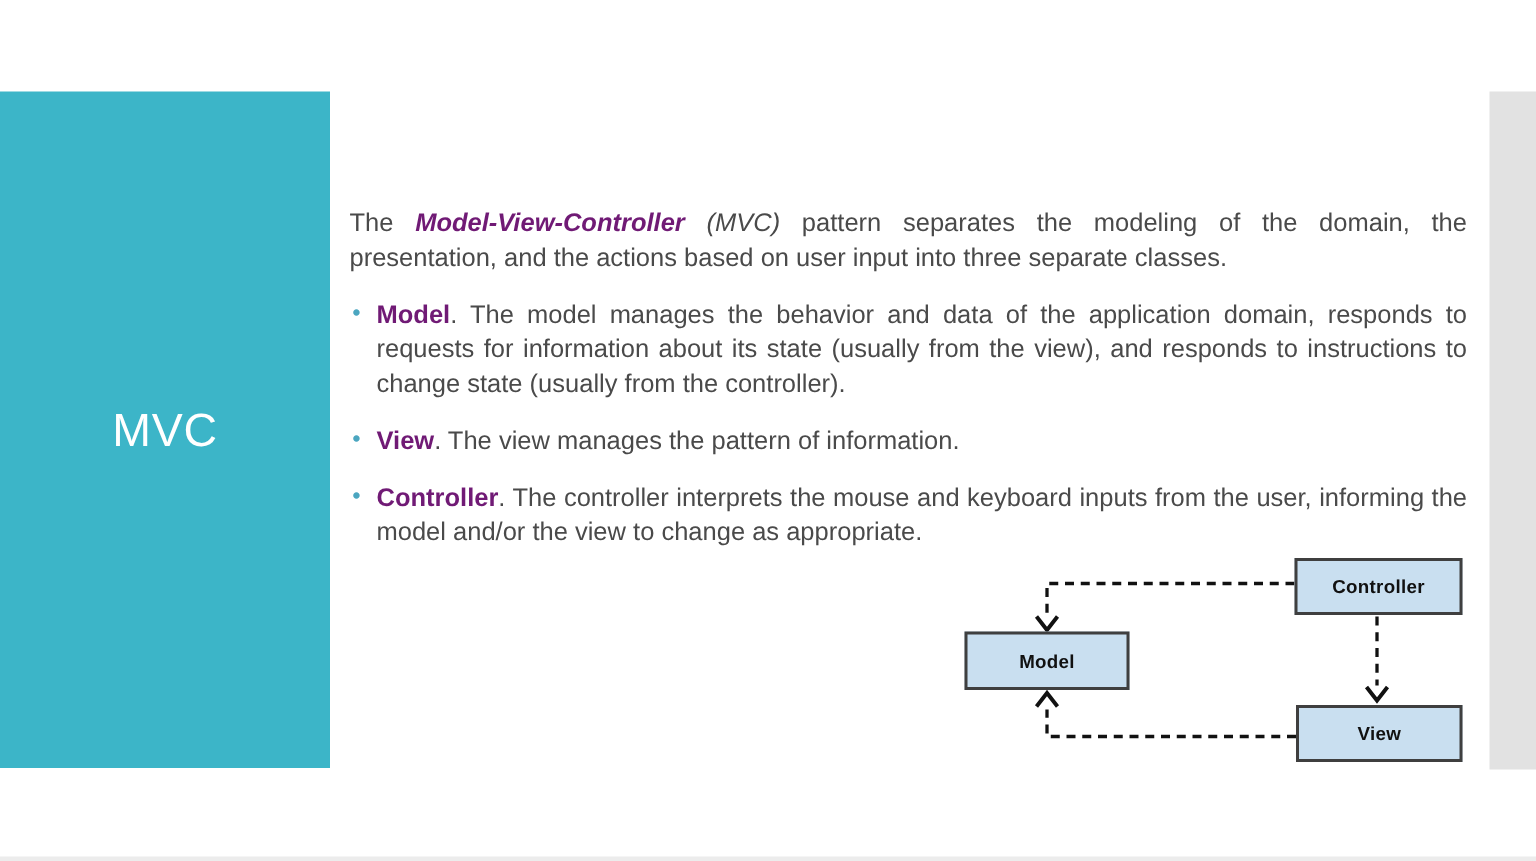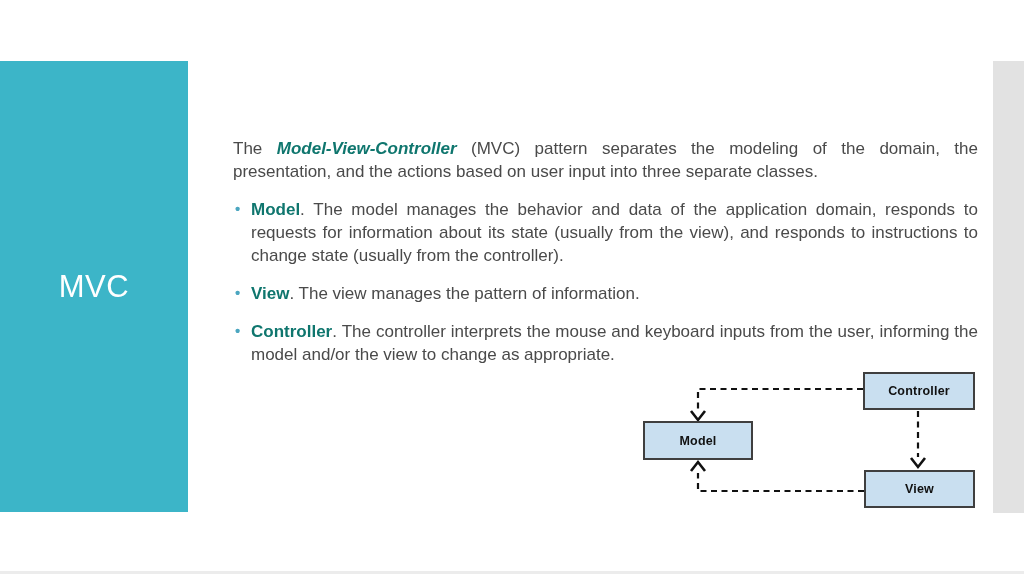--- a/index.html
+++ b/index.html
@@ -7,21 +7,21 @@
   .canvas {
     position: relative;
     width: 1024px; height: 574px;
     background: #ffffff;
     overflow: hidden;
   }
   
   .sidebar {
     position: absolute;
     left: 0; top: 61px;
-    width: 188px; height: 451px;
+    width: 220px; height: 451px;
     background: #3cb5c8;
     display: flex; align-items: center; justify-content: center;
   }
   .slide-title {
     color: #ffffff;
     font-size: 31px;
     font-weight: 300;
     letter-spacing: 0.5px;
   }
   
@@ -42,23 +42,23 @@
   .content {
     position: absolute;
     left: 233px; top: 137px;
     width: 745px;
     color: #4a4a4a;
     font-size: 17px;
     line-height: 23px;
     text-align: justify;
   }
   .content .block { margin: 0 0 15px 0; }
-  .content b, .content .bi { color: #0f766e; }
+  .content b, .content .bi { color: #701a75; }
   .bi { font-weight: bold; font-style: italic; }
-  .it { }
+  .it { font-style: italic; }
   .item { position: relative; padding-left: 18px; }
   .bullet-dot {
     position: absolute; left: 2px; top: -1px;
     color: #4ba6c0; font-size: 15px;
     font-weight: bold;
   }
   
   .diagram {
     position: absolute;
     left: 630px; top: 365px;

